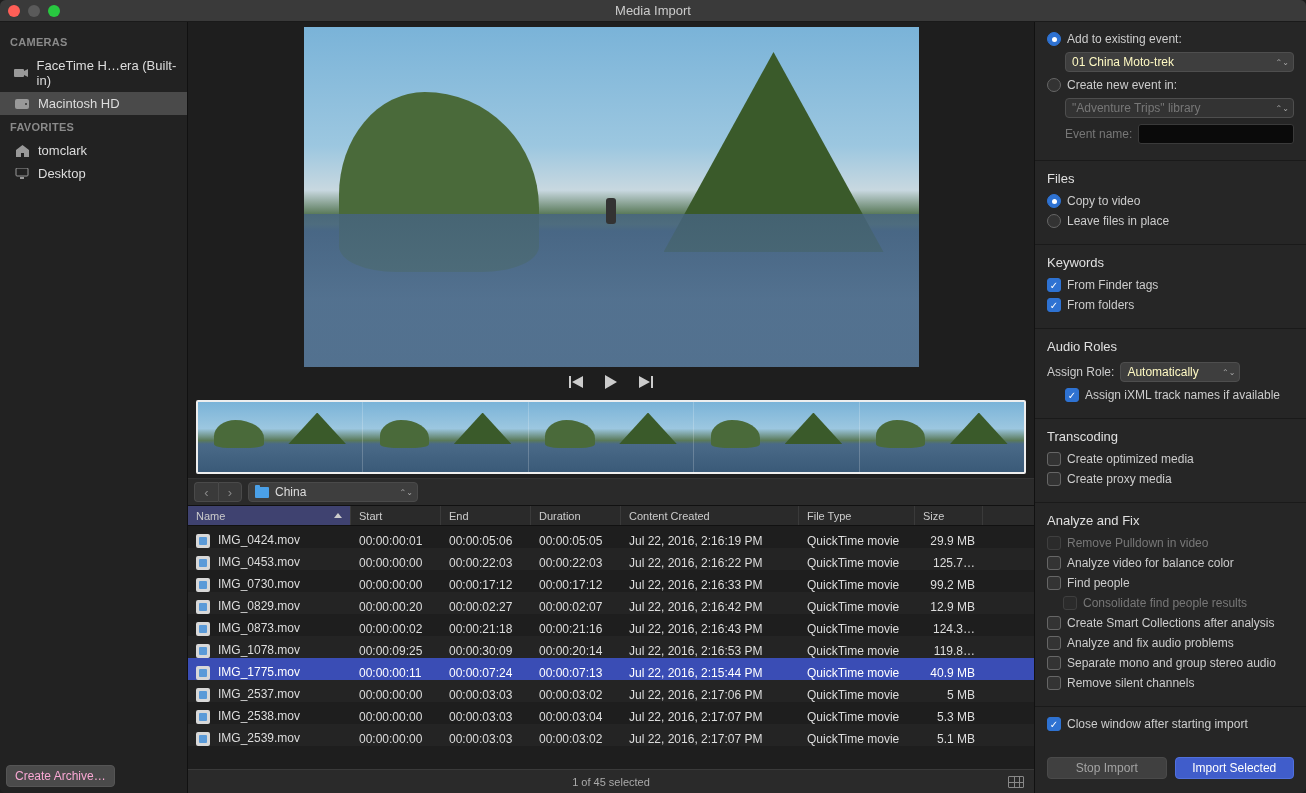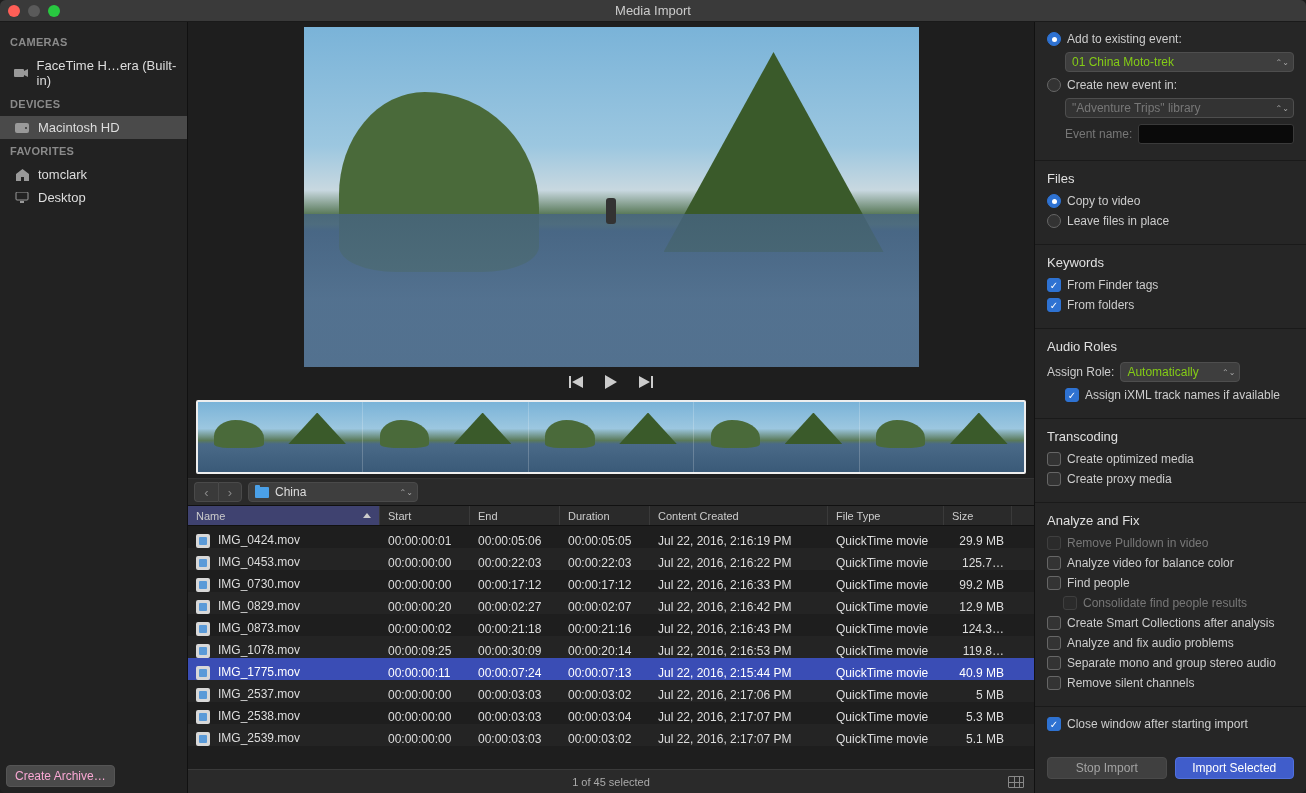--- a/index.html
+++ b/index.html
@@ -43,21 +43,21 @@
 .navbtn.r{border-radius:0 4px 4px 0}
 .folder-select{height:20px;background:#3e3e3e;border:1px solid #4a4a4a;border-radius:4px;display:flex;align-items:center;padding:0 20px 0 6px;gap:6px;min-width:170px;position:relative;color:#ddd;font-size:12px}
 .folder-select::after{content:"⌃⌄";position:absolute;right:4px;font-size:8px;line-height:5px;color:#aaa}
 .folder-icon{width:14px;height:11px;background:#4aa0e8;border-radius:1px;position:relative}
 .folder-icon::before{content:"";position:absolute;top:-2px;left:0;width:5px;height:3px;background:#4aa0e8;border-radius:1px 1px 0 0}
 .table-wrap{flex:1;overflow:auto;background:#1e1e1e}
 .thead{display:flex;background:#2a2a2a;border-bottom:1px solid #111;height:20px;font-size:11px;color:#ccc}
 .thead .th{padding:3px 8px;border-right:1px solid #3a3a3a;display:flex;align-items:center;cursor:default}
 .th.name-col{background:#3f4270}
 .th.sort::after{content:"";margin-left:auto;width:0;height:0;border-left:4px solid transparent;border-right:4px solid transparent;border-bottom:5px solid #ccc}
-.name-col{width:192px}.start-col{width:90px}.end-col{width:90px}.dur-col{width:90px}.cc-col{width:178px}.ft-col{width:116px}.size-col{width:68px}
+.name-col{width:163px}.start-col{width:90px}.end-col{width:90px}.dur-col{width:90px}.cc-col{width:178px}.ft-col{width:116px}.size-col{width:68px}
 .trow{display:flex;height:22px;align-items:flex-end;font-size:12px;color:#ddd}
 .trow:nth-child(even){background:#242424}
 .trow.selected{background:#3a4db5;color:#fff}
 .trow .td{padding:0 8px;overflow:hidden;white-space:nowrap;text-overflow:ellipsis}
 .td.size-col{text-align:right}
 .file-icon{display:inline-block;width:14px;height:14px;background:#d8d8d8;border-radius:2px;margin-right:8px;vertical-align:middle;position:relative}
 .file-icon::after{content:"";position:absolute;top:3px;left:3px;right:3px;bottom:3px;background:#5a9ad8;border-radius:1px}
 .status{height:24px;background:#2a2a2a;border-top:1px solid #3a3a3a;display:flex;align-items:center;justify-content:center;font-size:11px;color:#aaa;position:relative}
 .status .grid-icon{position:absolute;right:10px;width:16px;height:12px;border:1px solid #888;border-radius:1px}
 .status .grid-icon::before{content:"";position:absolute;left:0;right:0;top:50%;border-top:1px solid #888}
@@ -68,21 +68,21 @@
 .rp-row{display:flex;align-items:center;gap:6px;margin-bottom:6px}
 .rp-row.indent{margin-left:18px}
 .rp-row.indent2{margin-left:16px}
 .radio{width:14px;height:14px;border-radius:50%;border:1px solid #666;background:#333;flex-shrink:0;display:flex;align-items:center;justify-content:center}
 .radio.checked{border-color:#2e72d2;background:#2e72d2}
 .radio.checked::after{content:"";width:5px;height:5px;border-radius:50%;background:#fff}
 .check{width:14px;height:14px;border-radius:3px;border:1px solid #666;background:#333;flex-shrink:0;display:flex;align-items:center;justify-content:center;font-size:10px;color:#fff}
 .check.checked{background:#2e72d2;border-color:#2e72d2}
 .check.checked::after{content:"✓"}
 .check.disabled,.radio.disabled{opacity:0.4}
-.rp-select{flex:1;height:20px;background:#3e3e3e;border:1px solid #4e4e4e;border-radius:4px;padding:0 18px 0 6px;display:flex;align-items:center;position:relative;font-size:12px;color:#84cc16}
+.rp-select{flex:1;height:20px;background:#3e3e3e;border:1px solid #4e4e4e;border-radius:4px;padding:0 18px 0 6px;display:flex;align-items:center;position:relative;font-size:12px;color:#fef9c3}
 .rp-select::after{content:"⌃⌄";position:absolute;right:4px;font-size:8px;line-height:5px;color:#aaa}
 .rp-select.disabled{background:#333;color:#777}
 .rp-input{flex:1;height:20px;background:#0a0a0a;border:1px solid #3a3a3a;border-radius:3px}
 .rp-label-dim{color:#777}
 .rp-actions{padding:10px 12px;display:flex;gap:8px}
 .btn{flex:1;height:22px;border-radius:4px;font-size:12px;display:flex;align-items:center;justify-content:center;cursor:default}
 .btn.secondary{background:#404040;color:#a3a3a3;border:1px solid #4a4a4a}
 .btn.primary{background:#405dcb;color:#fff;border:1px solid #5070dd}
 svg{display:block}
 </style>
@@ -104,21 +104,20 @@
           <div class="sb-header">CAMERAS</div>
           <div class="sb-item">
             <span class="sb-icon">
               <svg width="14" height="10" viewBox="0 0 14 10">
                 <rect x="0" y="1" width="10" height="8" rx="1" fill="#999"></rect>
                 <path d="M10 3l4-2v8l-4-2z" fill="#999"></path>
               </svg>
             </span>
             <span>FaceTime H…era (Built-in)</span>
           </div>
-          <div class="sb-header">DEVICES</div>
           <div class="sb-item selected">
             <span class="sb-icon">
               <svg width="14" height="10" viewBox="0 0 14 10">
                 <rect x="0" y="0" width="14" height="10" rx="2" fill="#999"></rect>
                 <circle cx="11" cy="5" r="1" fill="#333"></circle>
               </svg>
             </span>
             <span>Macintosh HD</span>
           </div>
           <div class="sb-header">FAVORITES</div>

